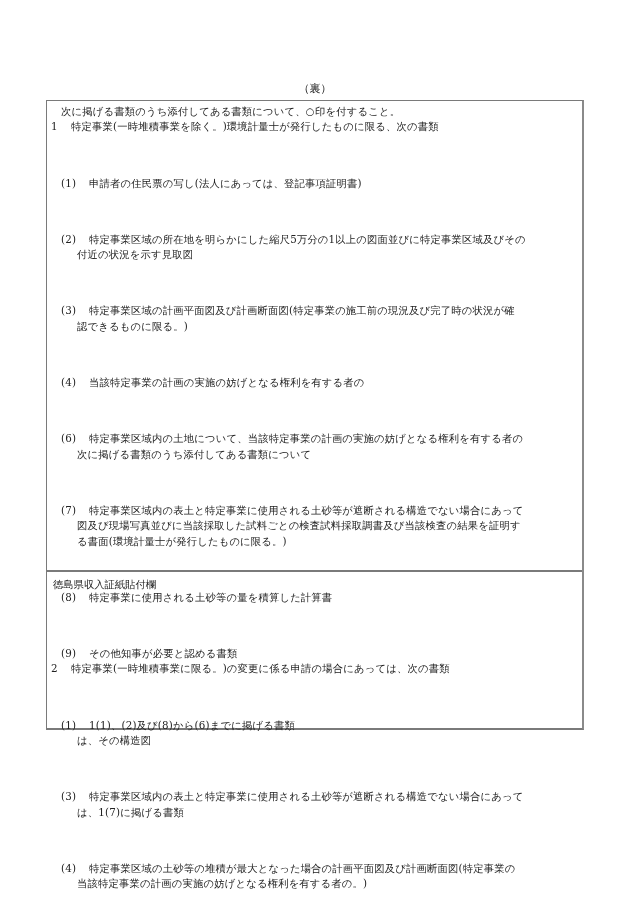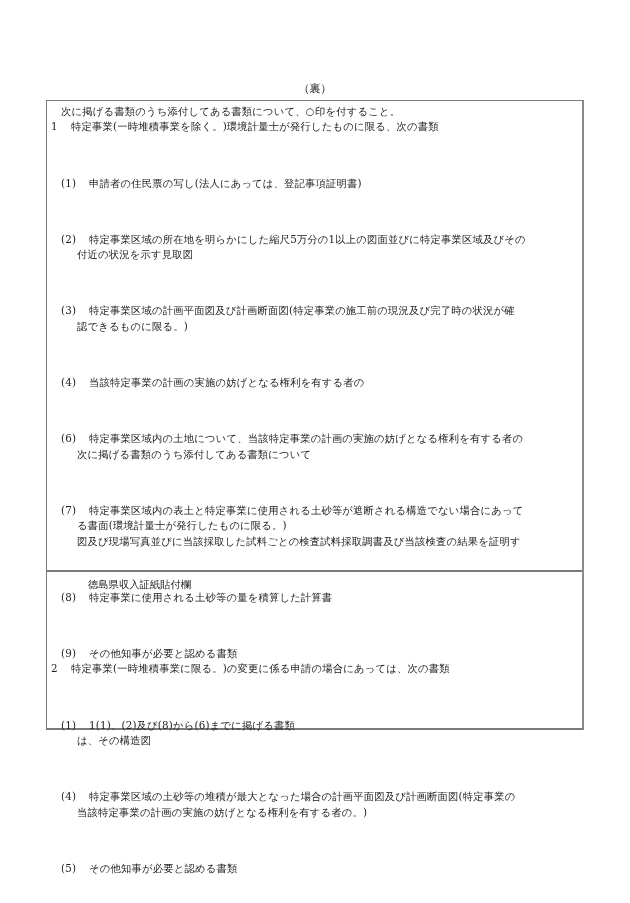--- a/index.html
+++ b/index.html
@@ -60,21 +60,20 @@
     .stamp-section {
       position: absolute;
       left: 0;
       top: 471px;
       width: 535px;
       height: 156px;
       box-sizing: border-box;
       padding: 5px 6px;
       font-size: 10.3px;
       line-height: 15px;
-      margin-left: 35px;
     }
   </style>
 </head>
 <body>
 
 <div class="page-heading">（裏）</div>
 
 <div class="form-box">
   <div class="docs-section">
     <div class="line intro">次に掲げる書類のうち添付してある書類について、○印を付すること。</div>
@@ -98,42 +97,46 @@
           <div class="line item"><span class="num">(4)</span><span>当該特定事業の計画の実施の妨げとなる権利を有する者の</span></div>
         </div>
         <div>
         </div>
         <div>
           <div class="line item"><span class="num">(6)</span><span>特定事業区域内の土地について、当該特定事業の計画の実施の妨げとなる権利を有する者の</span></div>
           <div class="line cont"><span>次に掲げる書類のうち添付してある書類について</span></div>
         </div>
         <div>
           <div class="line item"><span class="num">(7)</span><span>特定事業区域内の表土と特定事業に使用される土砂等が遮断される構造でない場合にあって</span></div>
+          <div class="line cont"><span>図及び現場写真並びに当該採取した試料ごとの検査試料採取調書及び当該検査の結果を証明す</span></div>
           <div class="line cont"><span>る書面(環境計量士が発行したものに限る。)</span></div>
-          <div class="line cont"><span>図及び現場写真並びに当該採取した試料ごとの検査試料採取調書及び当該検査の結果を証明す</span></div>
         </div>
         <div>
           <div class="line item"><span class="num">(8)</span><span>特定事業に使用される土砂等の量を積算した計算書</span></div>
         </div>
         <div>
           <div class="line item"><span class="num">(9)</span><span>その他知事が必要と認める書類</span></div>
         </div>
       </div>
 
     <div class="line sec">
       <span class="num">2</span><span>特定事業(一時堆積事業に限る。)の変更に係る申請の場合にあっては、次の書類</span>
     </div>
     <div id="s2-items">
         <div>
           <div class="line item"><span class="num">(1)</span><span>1(1)、(2)及び(8)から(6)までに掲げる書類</span></div>
         </div>
         <div>
           <div class="line cont"><span>は、その構造図</span></div>
         </div>
         <div>
+          <div class="line item"><span class="num">(3)</span><span>特定事業区域内の表土と特定事業に使用される土砂等が遮断される構造でない場合にあって</span></div>
+          <div class="line cont"><span>は、1(7)に掲げる書類</span></div>
+        </div>
+        <div>
           <div class="line item"><span class="num">(4)</span><span>特定事業区域の土砂等の堆積が最大となった場合の計画平面図及び計画断面図(特定事業の</span></div>
           <div class="line cont"><span>当該特定事業の計画の実施の妨げとなる権利を有する者の。)</span></div>
         </div>
         <div>
           <div class="line item"><span class="num">(5)</span><span>その他知事が必要と認める書類</span></div>
         </div>
       </div>
   </div>
 
   <div class="stamp-section">

